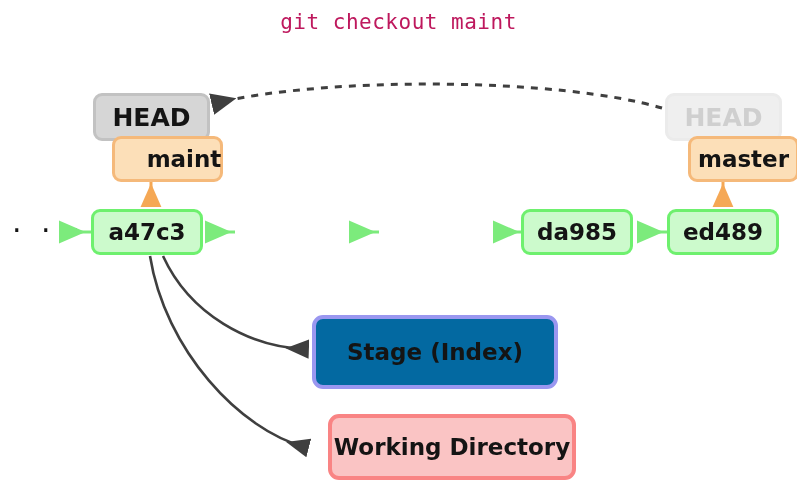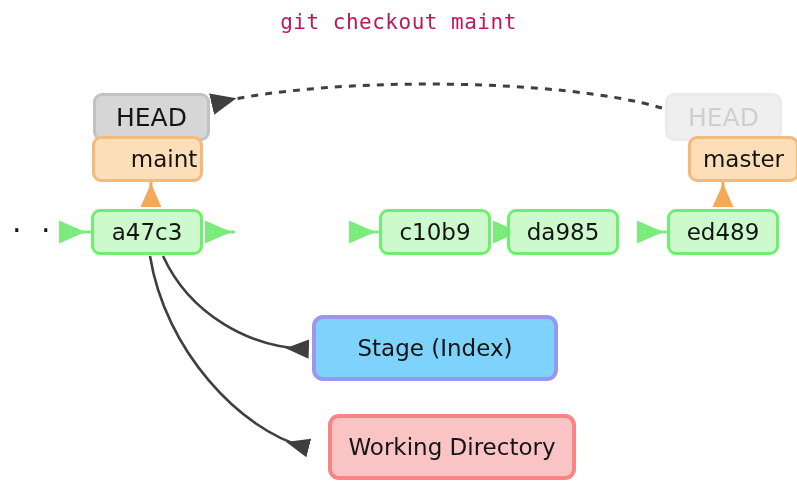--- a/index.html
+++ b/index.html
@@ -32,20 +32,21 @@
 
   
   .node {
     position: absolute;
     box-sizing: border-box;
     display: flex;
     align-items: center;
     justify-content: center;
     border-style: solid;
     white-space: nowrap;
+    font-weight: bold;
   }
 
   
   .head-active {
     left: 93px;
     top: 93px;
     width: 117px;
     height: 48px;
     background: #d6d6d6;
     border-width: 3px;
@@ -76,56 +77,56 @@
     width: 111px;
     height: 46px;
     background: #fcdfb8;
     border-width: 3px;
     border-color: #f5b97a;
     border-radius: 9px;
     color: #141414;
     font-size: 23px;
     z-index: 4;
   }
-  .branch-maint  { left: 92px; padding-left: 33px; }
+  .branch-maint  { left: 112px; padding-left: 33px; }
   .branch-master { left: 688px; }
 
   
   .commit {
     top: 209px;
     width: 112px;
     height: 46px;
     background: #ccfacc;
     border-width: 3px;
     border-color: #6ef06e;
     border-radius: 9px;
     color: #141414;
     font-size: 23px;
     z-index: 3;
   }
   .c-a47c3 { left: 91px; }
   .c-b325c { left: 235px; }
   .c-c10b9 { left: 379px; }
-  .c-da985 { left: 507px; }
+  .c-da985 { left: 521px; }
   .c-ed489 { left: 667px; }
 
   
   .area {
     box-sizing: border-box;
     border-width: 4px;
     border-radius: 11px;
     font-size: 23px;
     color: #141414;
   }
   .area-stage {
     left: 312px;
     top: 315px;
     width: 246px;
-    height: 66px;
-    background: #7dd3fc;
+    height: 74px;
+    background: #0369a1;
     border-color: #9a97f0;
   }
   .area-wd {
     left: 328px;
     top: 414px;
     width: 248px;
     height: 66px;
     background: #fac4c4;
     border-color: #f98484;
   }
@@ -203,23 +204,20 @@
   <div class="node branch branch-maint">
     <span>maint</span>
   </div>
   <div class="node branch branch-master">
     <span>master</span>
   </div>
 
   <div class="node commit c-a47c3">
     <span>a47c3</span>
   </div>
-  <div class="node commit c-c10b9">
-    <span>c10b9</span>
-  </div>
   <div class="node commit c-da985">
     <span>da985</span>
   </div>
   <div class="node commit c-ed489">
     <span>ed489</span>
   </div>
 
   <div class="ellipsis">· · ·</div>
 
   <div class="node area area-stage">

